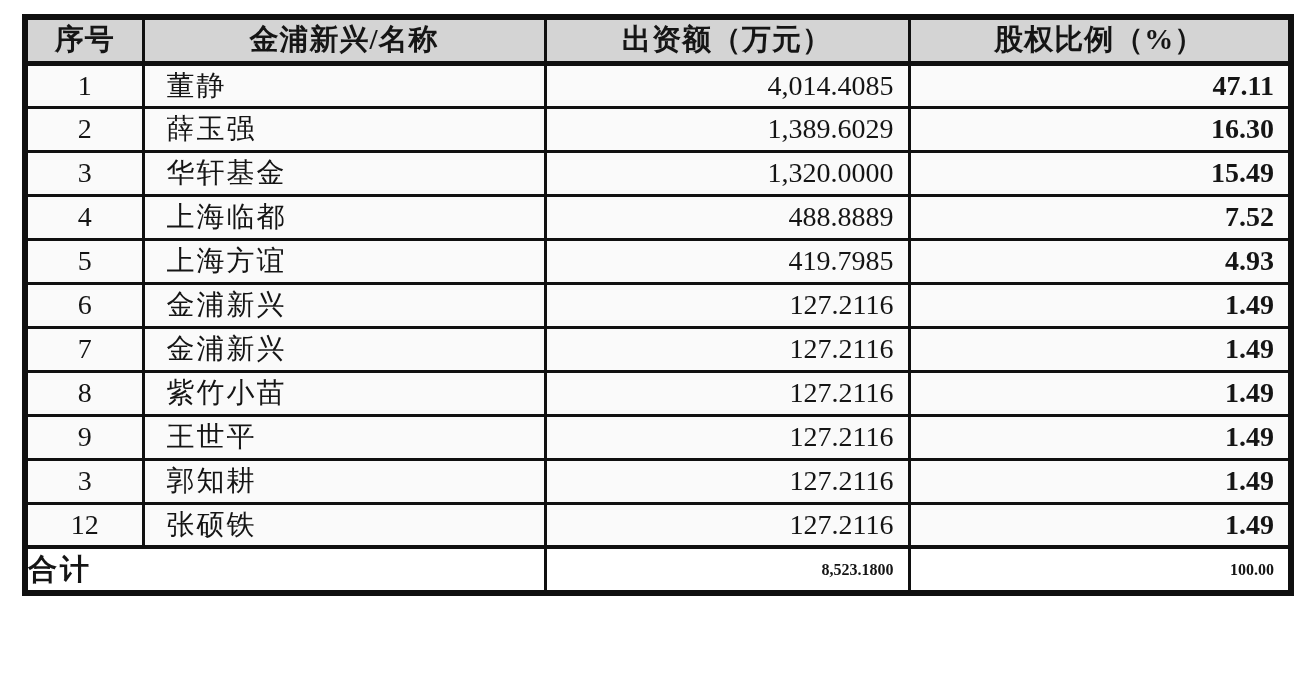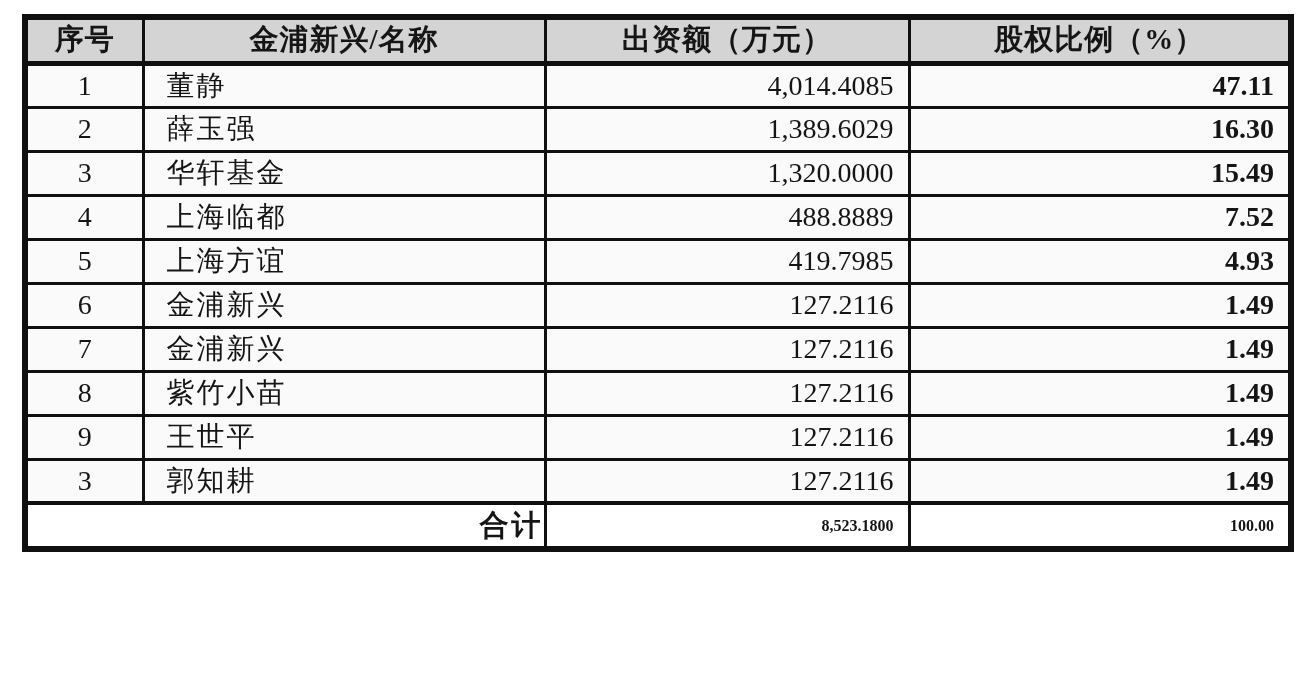--- a/index.html
+++ b/index.html
@@ -55,21 +55,21 @@
   td.cell-name  { text-align: left;  padding-left: 22px; letter-spacing: 2px; margin-top: 40px; }
   td.cell-amt   { text-align: right; padding-right: 14px; margin-top: 40px; }
   td.cell-ratio { text-align: right; padding-right: 14px; font-weight: bold; }
 
   tr.total-row td {
     font-weight: bold;
     border-top: 4px solid #101010;
     height: 46px;
   }
   tr.total-row td.cell-total-label {
-    text-align: right;
+    text-align: left;
     letter-spacing: 3px;
     font-size: 29px;
   }
 </style>
 </head>
 <body>
 
 <div class="page">
   <table class="shareholder-table">
     <colgroup>
@@ -141,20 +141,26 @@
     <td class="cell-name">王世平</td>
     <td class="cell-amt">127.2116</td>
     <td class="cell-ratio">1.49</td>
   </tr>
         <tr>
     <td class="cell-no">3</td>
     <td class="cell-name">郭知耕</td>
     <td class="cell-amt">127.2116</td>
     <td class="cell-ratio">1.49</td>
   </tr>
+        <tr>
+    <td class="cell-no">12</td>
+    <td class="cell-name">张硕铁</td>
+    <td class="cell-amt">127.2116</td>
+    <td class="cell-ratio">1.49</td>
+  </tr>
       </tbody>
     <tfoot>
       <tr class="total-row">
         <td class="cell-total-label" colspan="2">合计</td>
         <td class="cell-amt">8,523.1800</td>
         <td class="cell-ratio">100.00</td>
       </tr>
     </tfoot>
   </table>
 </div>

